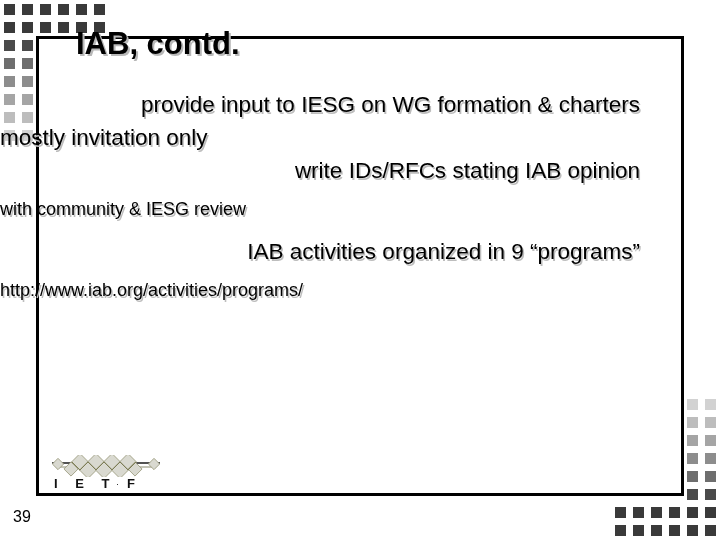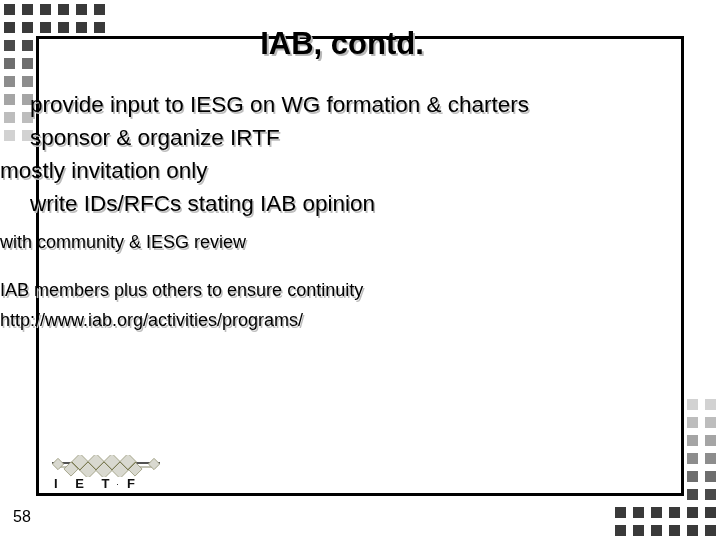--- a/index.html
+++ b/index.html
@@ -35,46 +35,47 @@
     box-sizing: border-box;
     background: #ffffff;
   }
 
   
   #slide-title {
     position: absolute;
     left: 36px;
     top: 26px;
     width: 612px;
-    text-align: center;
     font-size: 31px;
     font-weight: bold;
     color: #000000;
     letter-spacing: 0px;
     text-shadow: 2px 2px 0 #b8b8b8;
     white-space: nowrap;
+    padding-left: 40px;
   }
 
   
   #body-block {
     position: absolute;
     left: 0px;
     top: 88px;
     width: 640px;
   }
   .bullet-line {
     color: #000000;
     white-space: nowrap;
     text-shadow: 1.5px 1.5px 0 #bdbdbd;
   }
   
   .lvl1 {
     font-size: 22.5px;
     line-height: 33px;
     padding-left: 30px;
+    text-align: right;
   }
   
   .lvl2 {
     font-size: 22.5px;
     line-height: 33px;
   }
   
   .lvl3 {
     font-size: 18px;
     line-height: 30px;
@@ -187,28 +188,27 @@
       <div class="deco-sq" style="left: 687px; top: 525px; width: 11px; height: 11px; background: rgb(58, 58, 58);"></div>
       <div class="deco-sq" style="left: 705px; top: 525px; width: 11px; height: 11px; background: rgb(58, 58, 58);"></div>
     </div>
 
   <div id="content-frame"></div>
 
   <div id="slide-title">IAB, contd.</div>
 
   <div id="body-block">
       <div class="bullet-line lvl1">provide input to IESG on WG formation &amp; charters</div>
-      <div class="bullet-line lvl1">sponsor &amp; organize IRTF</div>
       <div class="bullet-line lvl2">mostly invitation only</div>
       <div class="bullet-line lvl1">write IDs/RFCs stating IAB opinion</div>
       <div class="spacer-xs"></div>
       <div class="bullet-line lvl3">with community &amp; IESG review</div>
       <div class="spacer-sm"></div>
+      <div class="bullet-line lvl1">IAB activities organized in 9 “programs”</div>
       <div class="spacer-xs"></div>
-      <div class="bullet-line lvl3">IAB members plus others to ensure continuity</div>
       <div class="bullet-line lvl3"><span class="link-text">http://www.iab.org/activities/programs/</span></div>
     </div>
 
   <div id="ietf-logo">
     <svg id="logo-diamonds" viewBox="0 0 112 22" preserveAspectRatio="none">
       <line x1="2" y1="8" x2="110" y2="8" stroke="#1a1a1a" stroke-width="1.4"></line>
       <line x1="6" y1="12" x2="106" y2="12" stroke="#8a8a6e" stroke-width="1"></line>
       <g fill="#d9d9d0" stroke="#9a9a7c" stroke-width="0.8">
         <rect x="4" y="5" width="8" height="8" transform="rotate(45 8 9)"></rect>
         <rect x="100" y="5" width="8" height="8" transform="rotate(45 104 9)"></rect>
@@ -223,15 +223,15 @@
         <rect x="80" y="9" width="10" height="10" transform="rotate(45 85 14)"></rect>
       </g>
       <g fill="none" stroke="#7d7d55" stroke-width="1">
         <path d="M22 7 L30 15 L38 7 L46 15 L54 7 L62 15 L70 7 L78 15 L86 7"></path>
       </g>
     </svg>
     <div id="logo-wordmark">I E T F</div>
     <div class="logo-tick">·</div>
   </div>
 
-  <div id="page-number">58</div>
+  <div id="page-number">39</div>
 
 </div>
 
 </body></html>

